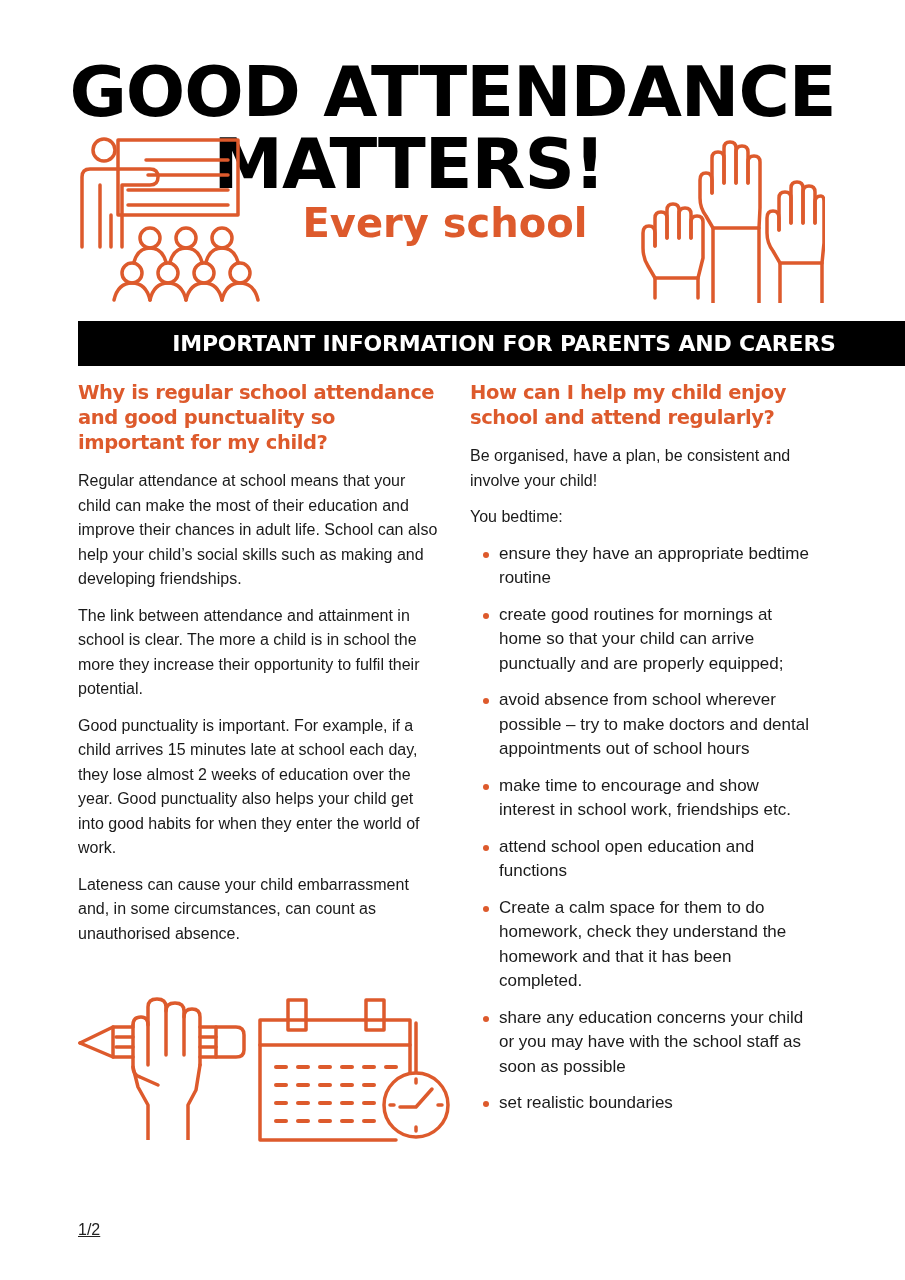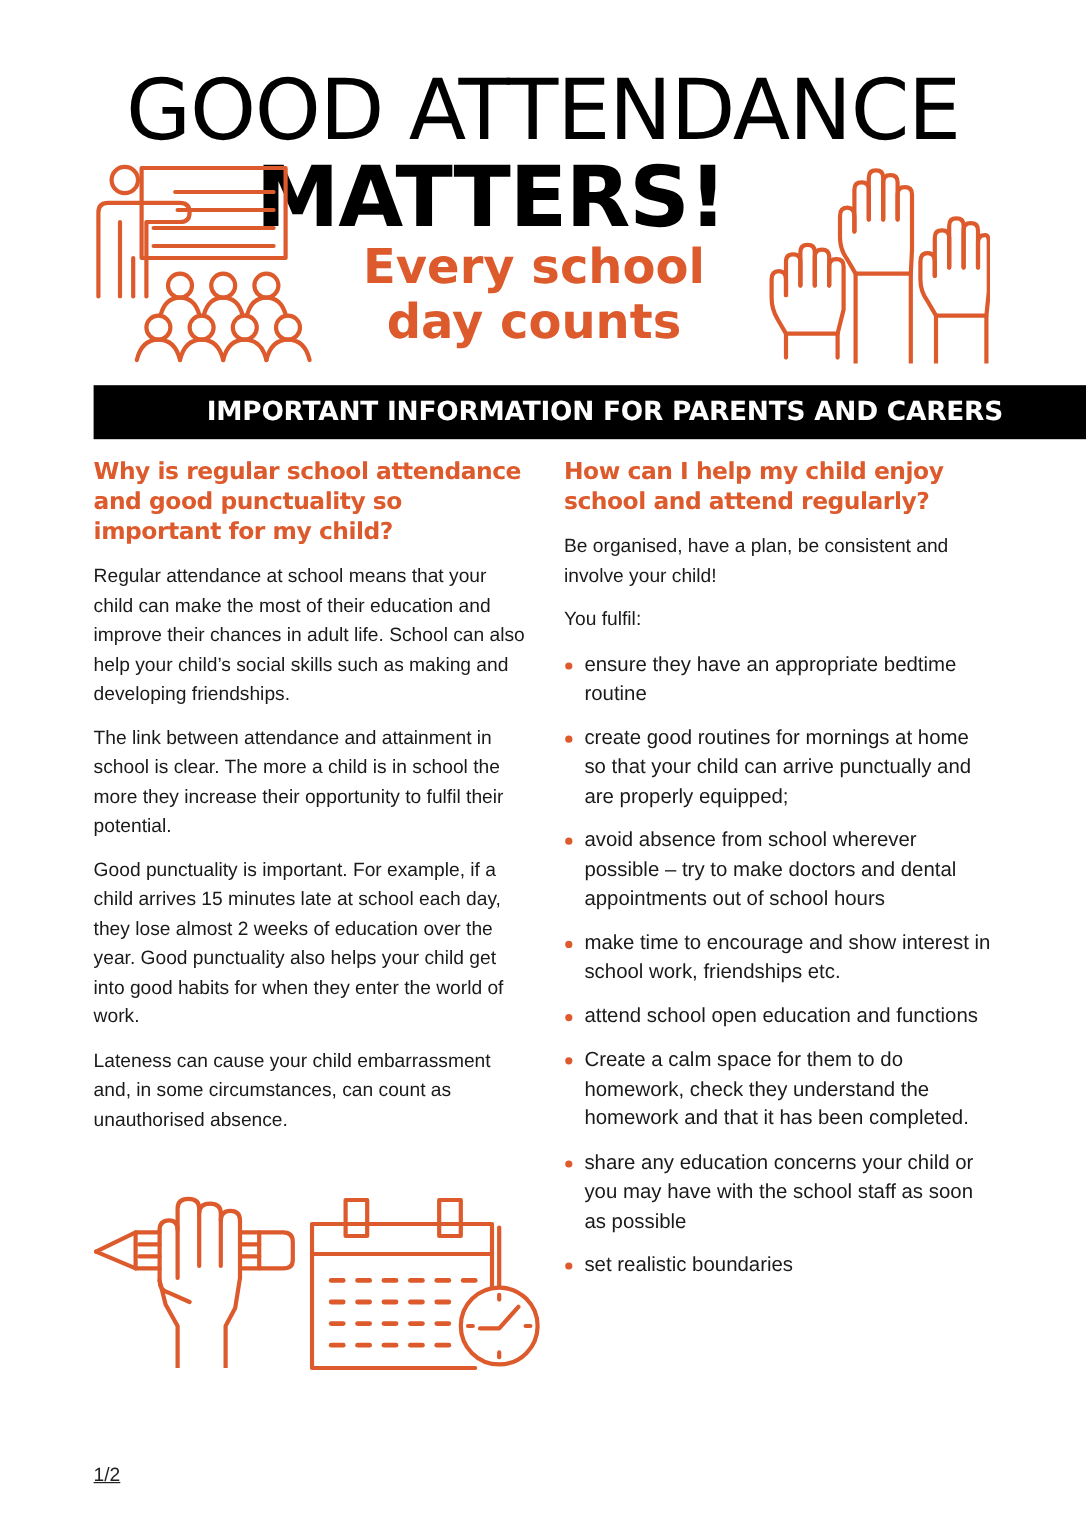--- a/index.html
+++ b/index.html
@@ -1,49 +1,48 @@
 <!DOCTYPE html>
 <html><head>
 <meta charset="utf-8">
 <style>
   html, body { margin: 0; padding: 0; background: #ffffff; }
   body { width: 905px; height: 1280px; position: relative; overflow: hidden;
          font-family: "Liberation Sans", "DejaVu Sans", sans-serif; color: #1a1a1a; }
   .title1 { position: absolute; left: 0; width: 905px; top: 52px; text-align: center;
-            font-family: "DejaVu Sans", sans-serif; font-weight: normal; font-size: 70px;
+            font-family: "DejaVu Sans", sans-serif; font-weight: bold; font-size: 70px;
             line-height: 80px; letter-spacing: -1px; color: #000; }
   .title2 { position: absolute; left: 0; width: 818px; top: 124px; text-align: center;
             font-family: "DejaVu Sans", sans-serif; font-weight: bold; font-size: 70px;
             line-height: 80px; letter-spacing: -1px; color: #000; }
   .subtitle { position: absolute; left: 300px; width: 290px; top: 200px; text-align: center;
               font-family: "DejaVu Sans", sans-serif; font-weight: bold; font-size: 40px;
               line-height: 46px; color: #dd5a2c; }
   .icon { position: absolute; }
   .banner { position: absolute; left: 78px; top: 311px; width: 852px; height: 45px;
             background: #000; color: #fff; display: flex; align-items: center; justify-content: center;
             font-family: "DejaVu Sans", sans-serif; font-weight: bold; font-size: 22px; letter-spacing: -0.2px; margin-top: 10px; }
   .col { position: absolute; top: 380px; width: 360px; }
   .col.left { left: 78px; }
   .col.right { left: 470px; }
   .heading { color: #dd5a2c; font-weight: bold; font-size: 19.5px; line-height: 25px; margin: 0 0 14px 0;
              font-family: "DejaVu Sans", sans-serif; letter-spacing: -0.4px; }
   .para { font-size: 16px; line-height: 24.5px; margin: 0 0 12px 0; }
-  ul.bullets { list-style: none; margin: 0; padding: 0; }
+  ul.bullets { list-style: none; margin: 12px; padding: 0; }
   ul.bullets li { position: relative; padding-left: 17px; font-size: 17px; line-height: 24.5px; margin-bottom: 12px; }
   ul.bullets li .dot { position: absolute; left: 1px; top: 10px; width: 6px; height: 6px; border-radius: 50%; background: #dd5a2c; }
   .pageno { position: absolute; left: 78px; top: 1221px; font-size: 16px; color: #222; text-decoration: underline; }
 </style>
 </head>
 <body>
 
 <div class="title1">GOOD ATTENDANCE</div>
 <div class="title2">MATTERS!</div>
 <div class="subtitle">
   <div>Every school</div>
-  <div>day counts</div>
 </div>
 
 <svg class="icon" style="left:78px; top:135px;" width="185" height="170" viewBox="0 0 185 170" fill="none" stroke="#dd5a2c" stroke-width="3.5" stroke-linejoin="round" stroke-linecap="round">
   <circle cx="26" cy="15" r="11"></circle>
   <rect x="40" y="5" width="120" height="75"></rect>
   <line x1="68" y1="25" x2="150" y2="25"></line>
   <line x1="70" y1="40" x2="150" y2="40"></line>
   <line x1="50" y1="55" x2="150" y2="55"></line>
   <line x1="50" y1="70" x2="150" y2="70"></line>
   <path d="M4 112 V42 Q4 34 12 34 H72 Q80 34 80 42 Q80 50 72 50 H44 V112"></path>
@@ -95,21 +94,21 @@
   <h2 class="heading">Why is regular school attendance and good punctuality so important for my child?</h2>
   <p class="para">Regular attendance at school means that your child can make the most of their education and improve their chances in adult life. School can also help your child’s social skills such as making and developing friendships.</p>
   <p class="para">The link between attendance and attainment in school is clear. The more a child is in school the more they increase their opportunity to fulfil their potential.</p>
   <p class="para">Good punctuality is important. For example, if a child arrives 15 minutes late at school each day, they lose almost 2 weeks of education over the year. Good punctuality also helps your child get into good habits for when they enter the world of work.</p>
   <p class="para">Lateness can cause your child embarrassment and, in some circumstances, can count as unauthorised absence.</p>
 </div>
 
 <div class="col right">
   <h2 class="heading">How can I help my child enjoy school and attend regularly?</h2>
   <p class="para">Be organised, have a plan, be consistent and involve your child!</p>
-  <p class="para">You fulfil:</p>
+  <p class="para">You bedtime:</p>
   <ul class="bullets">
     <li><span class="dot"></span><span>ensure they have an appropriate bedtime routine</span></li>
     <li><span class="dot"></span><span>create good routines for mornings at home so that your child can arrive punctually and are properly equipped;</span></li>
     <li><span class="dot"></span><span>avoid absence from school wherever possible – try to make doctors and dental appointments out of school hours</span></li>
     <li><span class="dot"></span><span>make time to encourage and show interest in school work, friendships etc.</span></li>
     <li><span class="dot"></span><span>attend school open education and functions</span></li>
     <li><span class="dot"></span><span>Create a calm space for them to do homework, check they understand the homework and that it has been completed.</span></li>
     <li><span class="dot"></span><span>share any education concerns your child or you may have with the school staff as soon as possible</span></li>
     <li><span class="dot"></span><span>set realistic boundaries</span></li>
   </ul>

